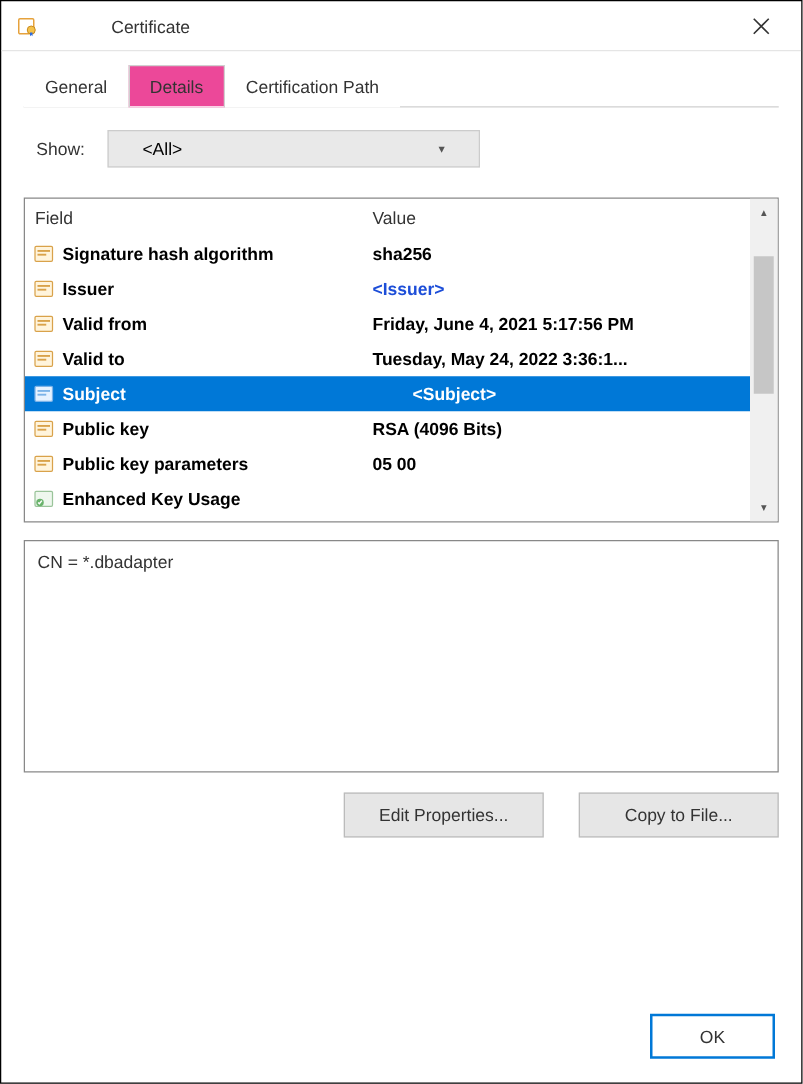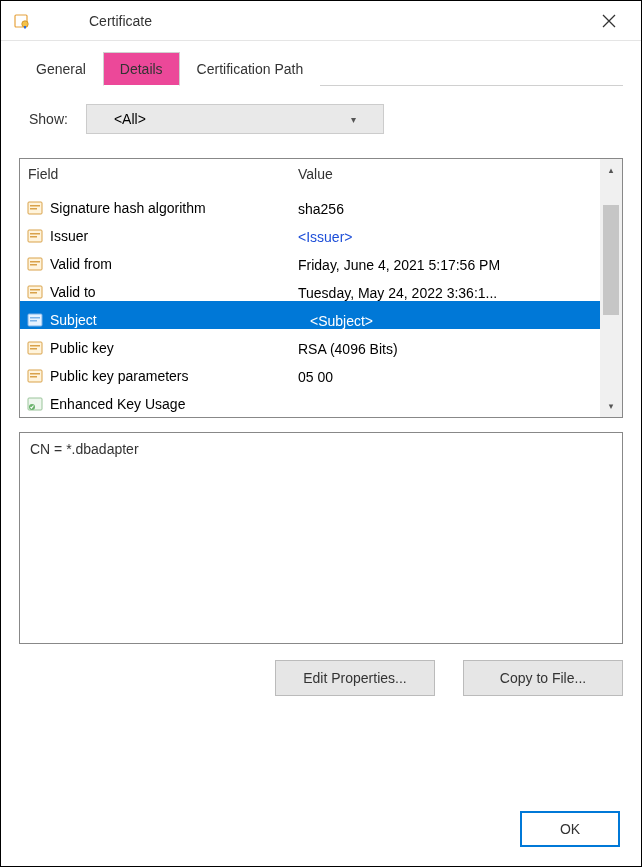--- a/index.html
+++ b/index.html
@@ -118,41 +118,43 @@
       flex: 1;
       padding-left: 8px;
       color: #333;
     }
     .rows {
       overflow: hidden;
     }
     .row {
       display: flex;
       height: 28px;
-      align-items: flex-end;
-      cursor: pointer;
+      align-items: center;
+      cursor: pointer;
+      font-weight: bold;
     }
     .row .field-cell {
       width: 270px;
       display: flex;
       align-items: center;
       padding-left: 6px;
       white-space: nowrap;
       overflow: hidden;
     }
     .row .value-cell {
       flex: 1;
       padding-left: 8px;
       white-space: nowrap;
       overflow: hidden;
       text-overflow: ellipsis;
     }
     .row.selected {
       background: #0078d7;
       color: #fff;
+      gap: 20px;
     }
     .row-icon {
       width: 18px;
       height: 18px;
       margin-right: 6px;
       flex-shrink: 0;
     }
     .value-link {
       color: #1d4ed8;
     }
@@ -181,21 +183,21 @@
     .sb-thumb {
       position: absolute;
       left: 3px;
       right: 3px;
       top: 24px;
       height: 110px;
       background: #c6c6c6;
     }
     .detail-box {
       border: 1px solid #888;
-      height: 212px;
+      height: 186px;
       margin-top: 14px;
       padding: 8px 10px;
       background: #fff;
       color: #333;
       overflow: hidden;
     }
     .action-row {
       display: flex;
       justify-content: flex-end;
       gap: 28px;

